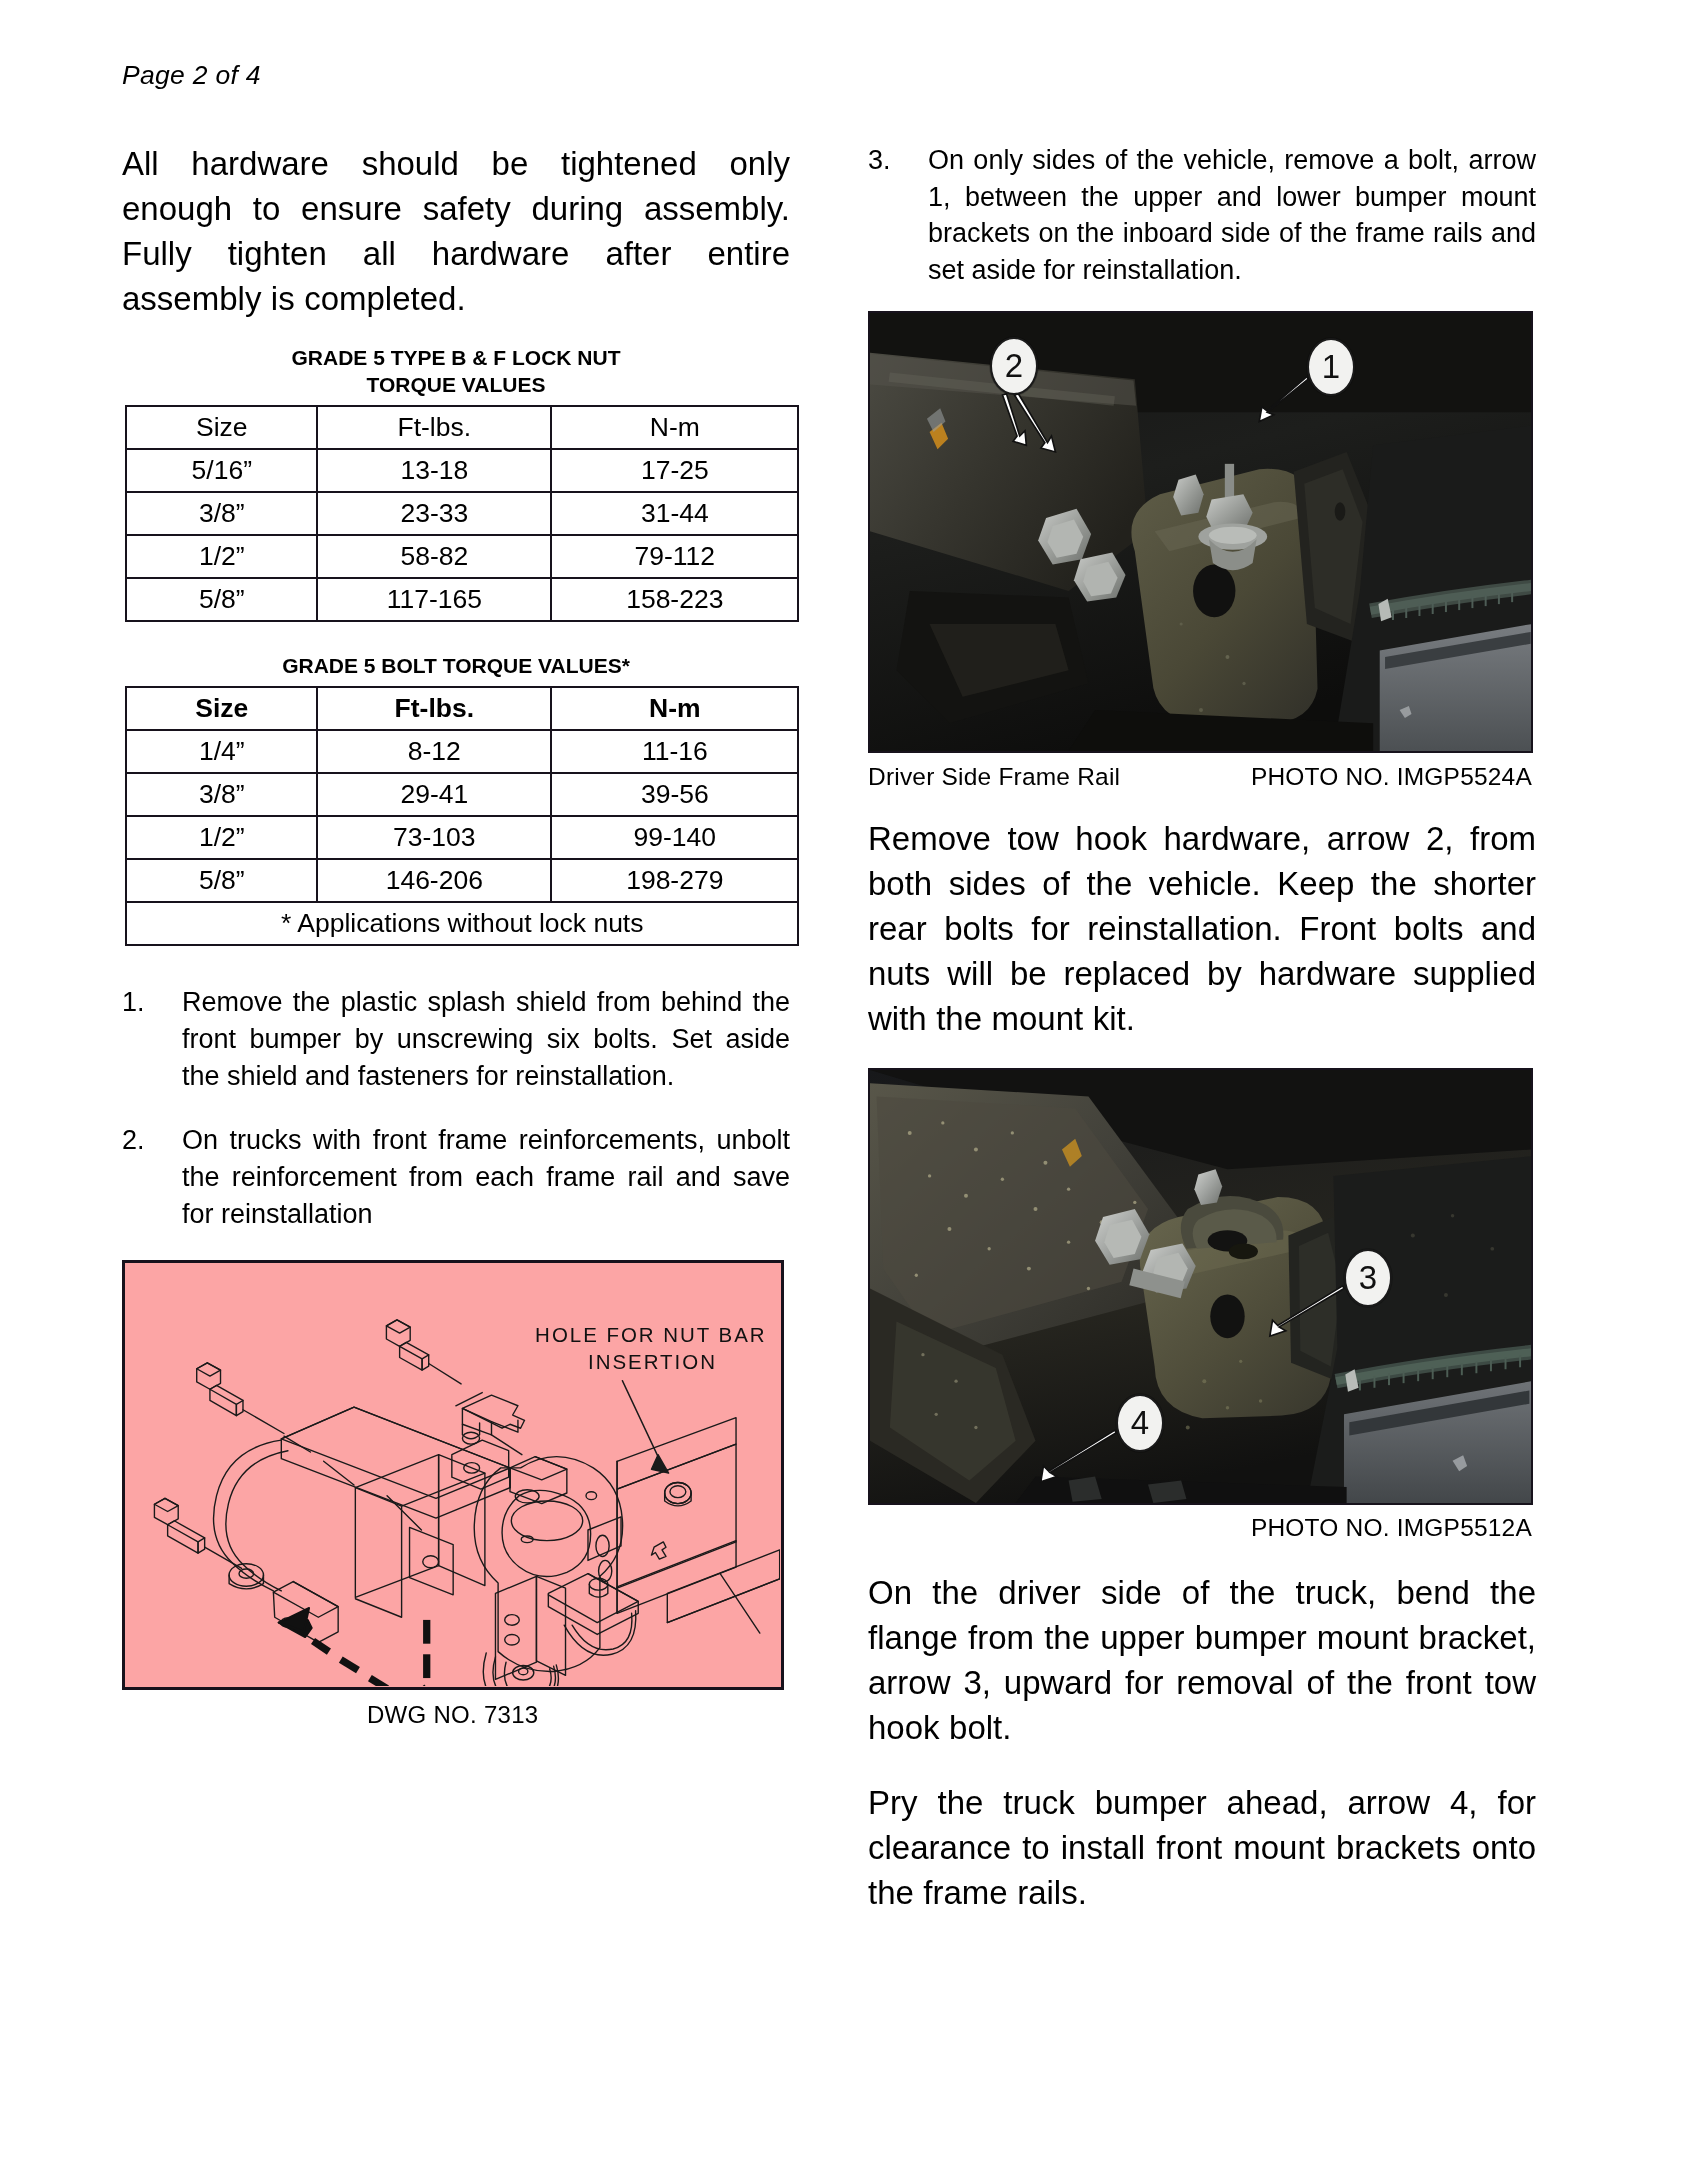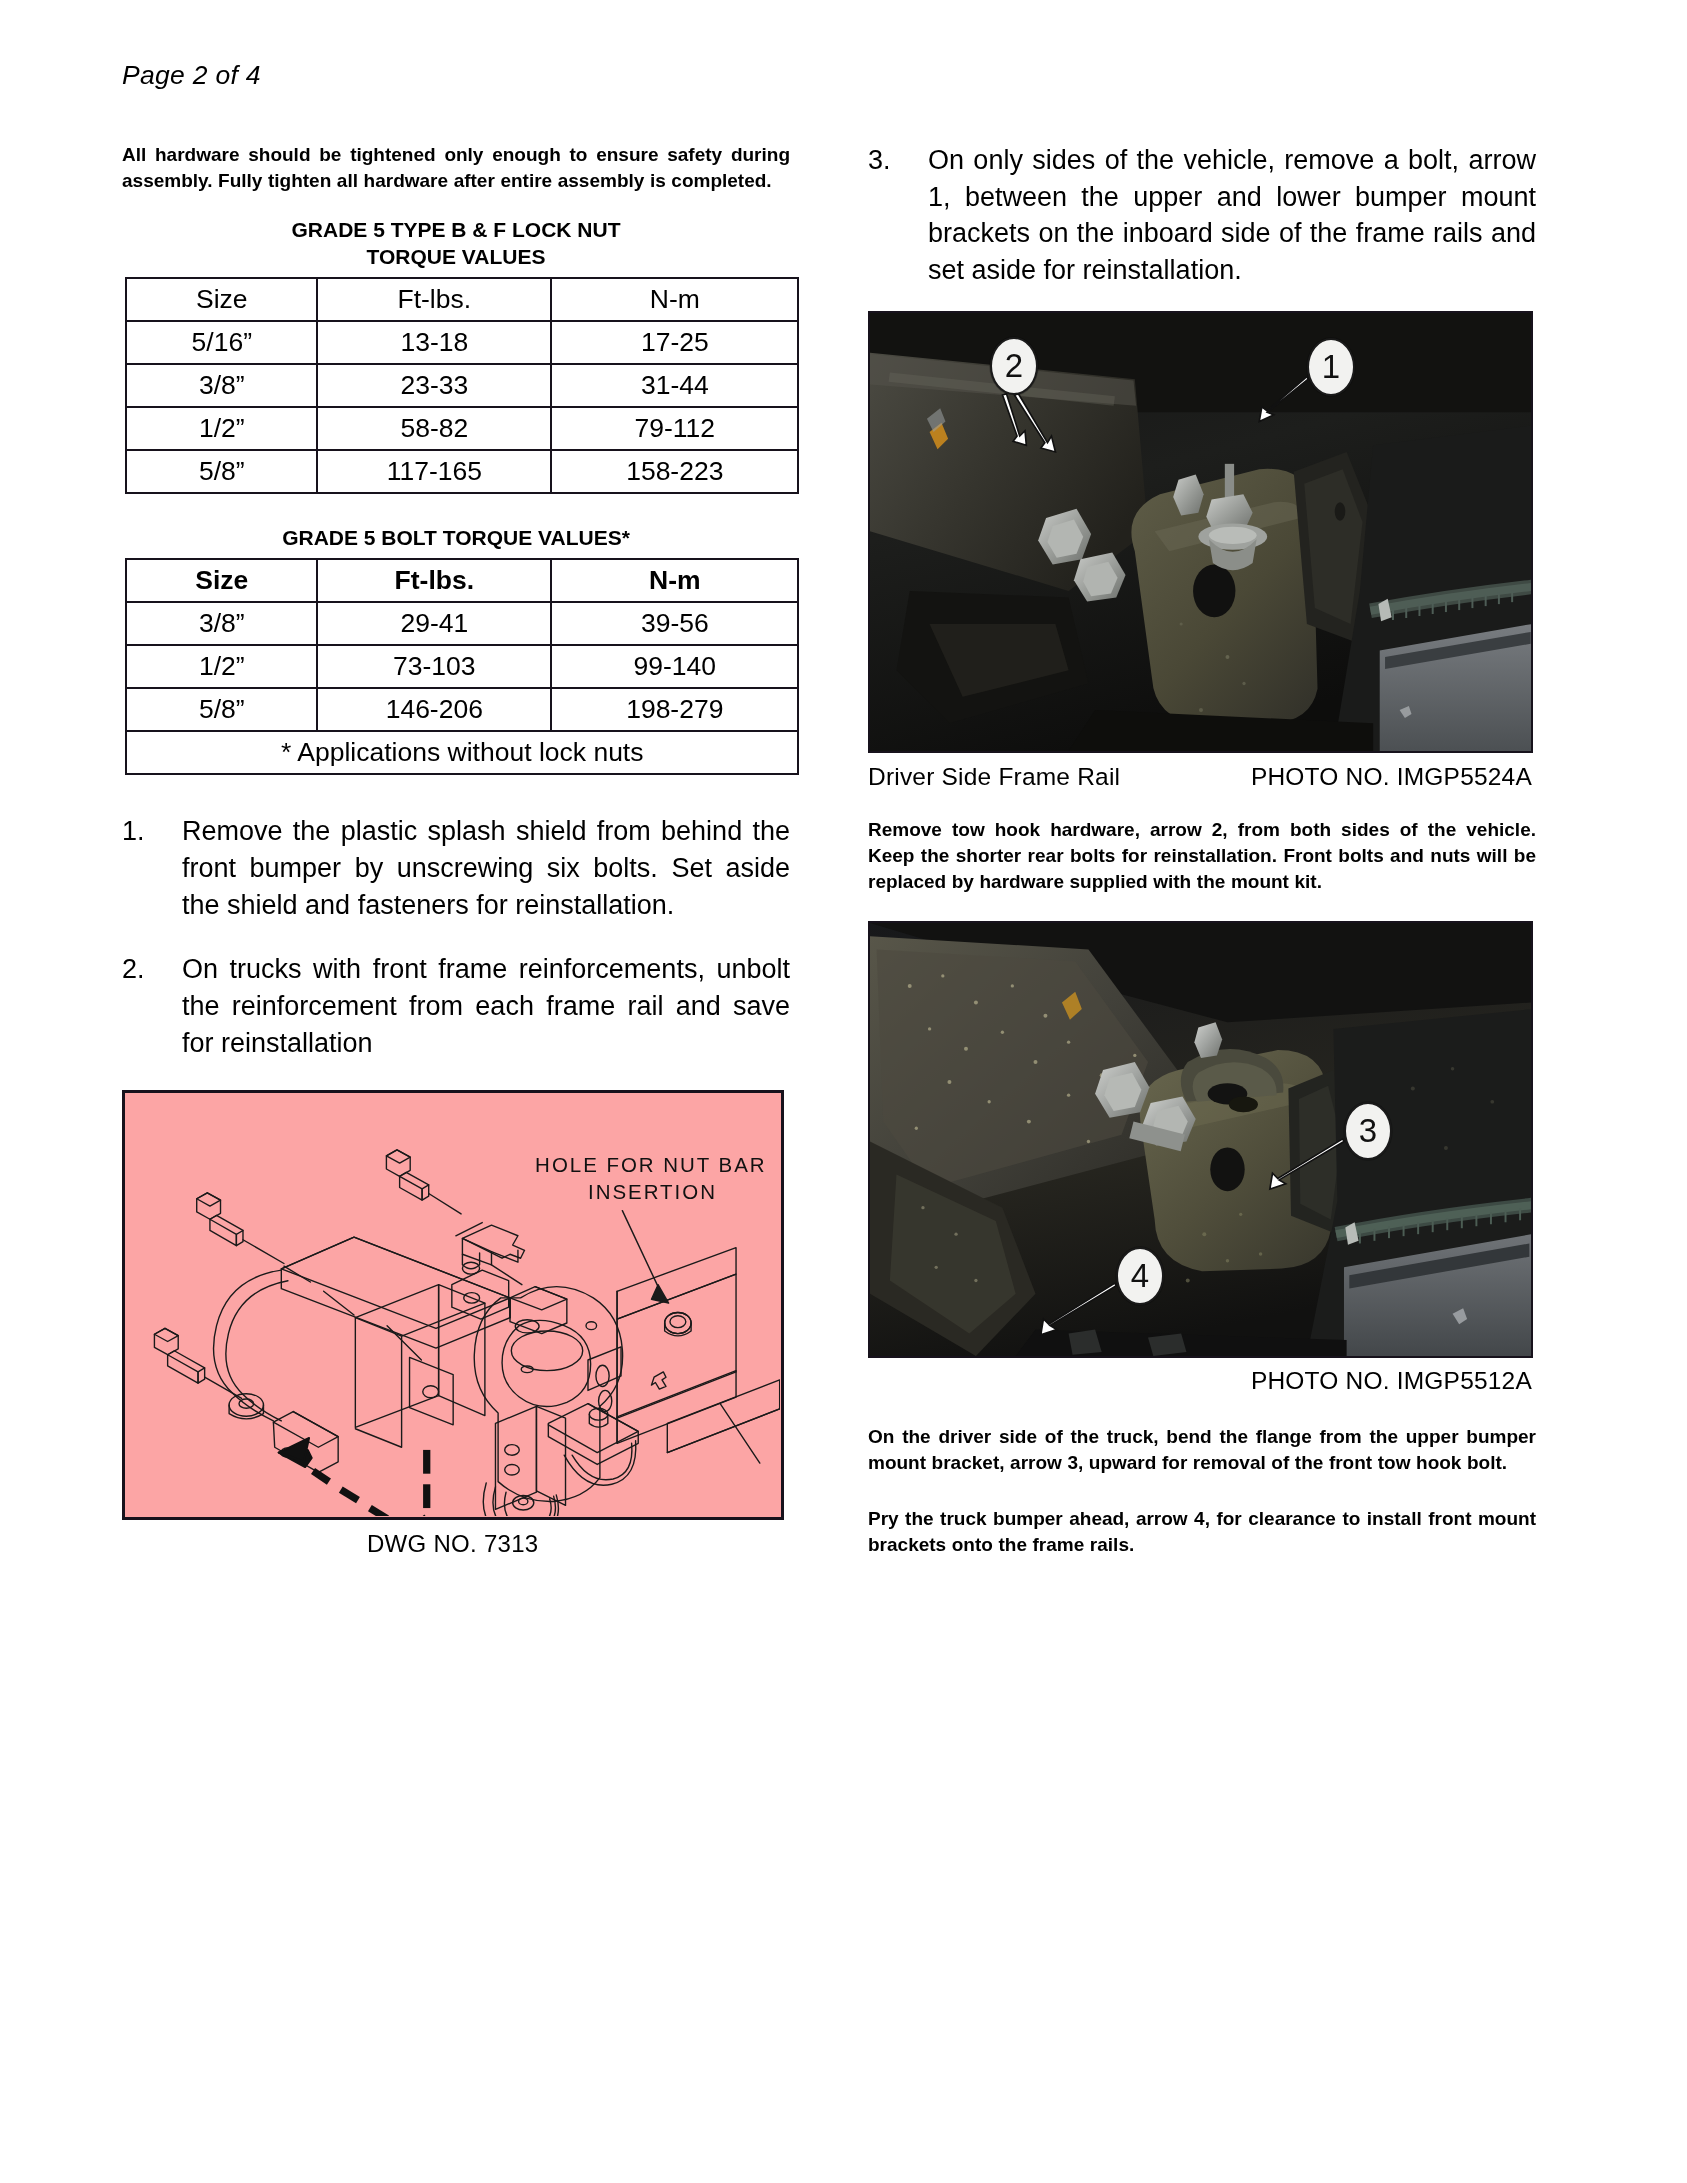--- a/index.html
+++ b/index.html
@@ -40,26 +40,25 @@
     width: 668px;
   }
   .col-right {
     position: absolute;
     left: 868px;
     top: 142px;
     width: 668px;
   }
 
   .para {
-    font-size: 19px;
+    font-size: 33px;
     line-height: 1.36;
     text-align: justify;
     margin: 0 0 22.5px 0;
     word-spacing: 0.3px;
-    font-weight: bold;
   }
 
   
   .tbl-title {
     text-align: center;
     font-size: 21px;
     font-weight: bold;
     line-height: 1.30;
     margin: 0 0 6.6px 0;
   }
@@ -225,20 +224,25 @@
     <div class="gap-between-blocks"></div>
 
     <div>
       <div class="tbl-title">GRADE 5 BOLT TORQUE VALUES*</div>
       <table class="torque bold-hdr">
         <tbody>
           <tr>
             <td class="c1 hdr">Size</td>
             <td class="c2 hdr">Ft-lbs.</td>
             <td class="c3 hdr">N-m</td>
+          </tr>
+          <tr>
+            <td class="c1">1/4”</td>
+            <td class="c2">8-12</td>
+            <td class="c3">11-16</td>
           </tr>
           <tr>
             <td class="c1">3/8”</td>
             <td class="c2">29-41</td>
             <td class="c3">39-56</td>
           </tr>
           <tr>
             <td class="c1">1/2”</td>
             <td class="c2">73-103</td>
             <td class="c3">99-140</td>

